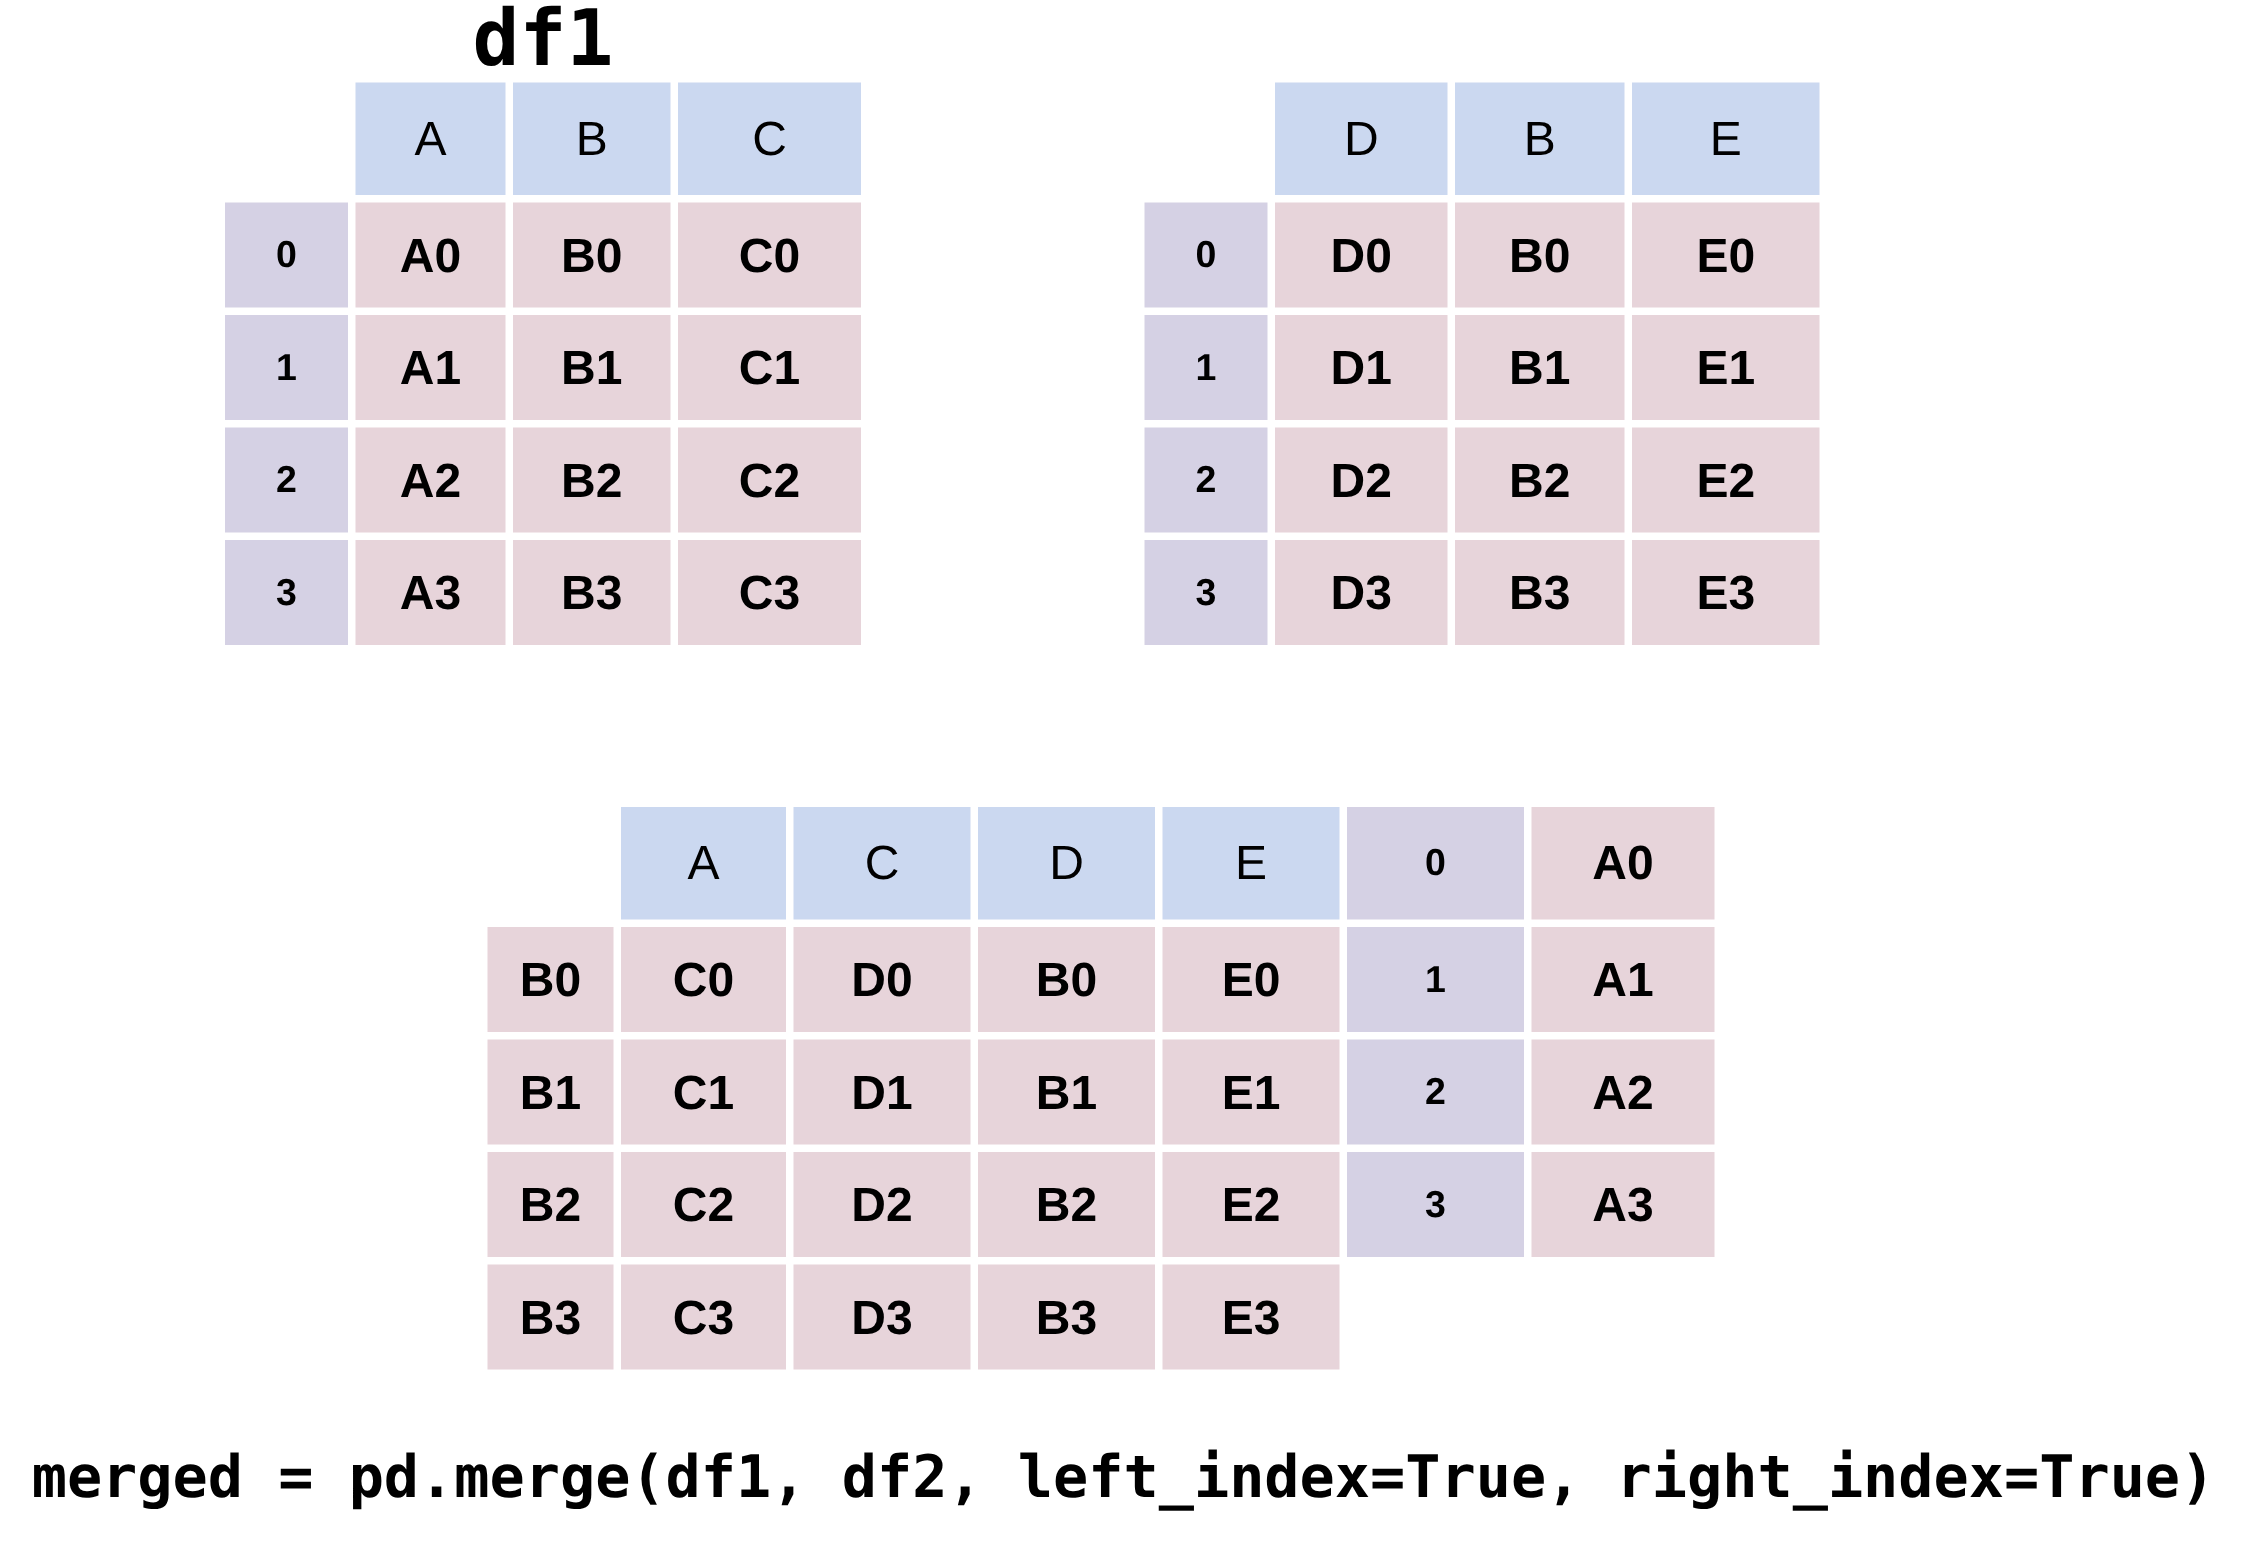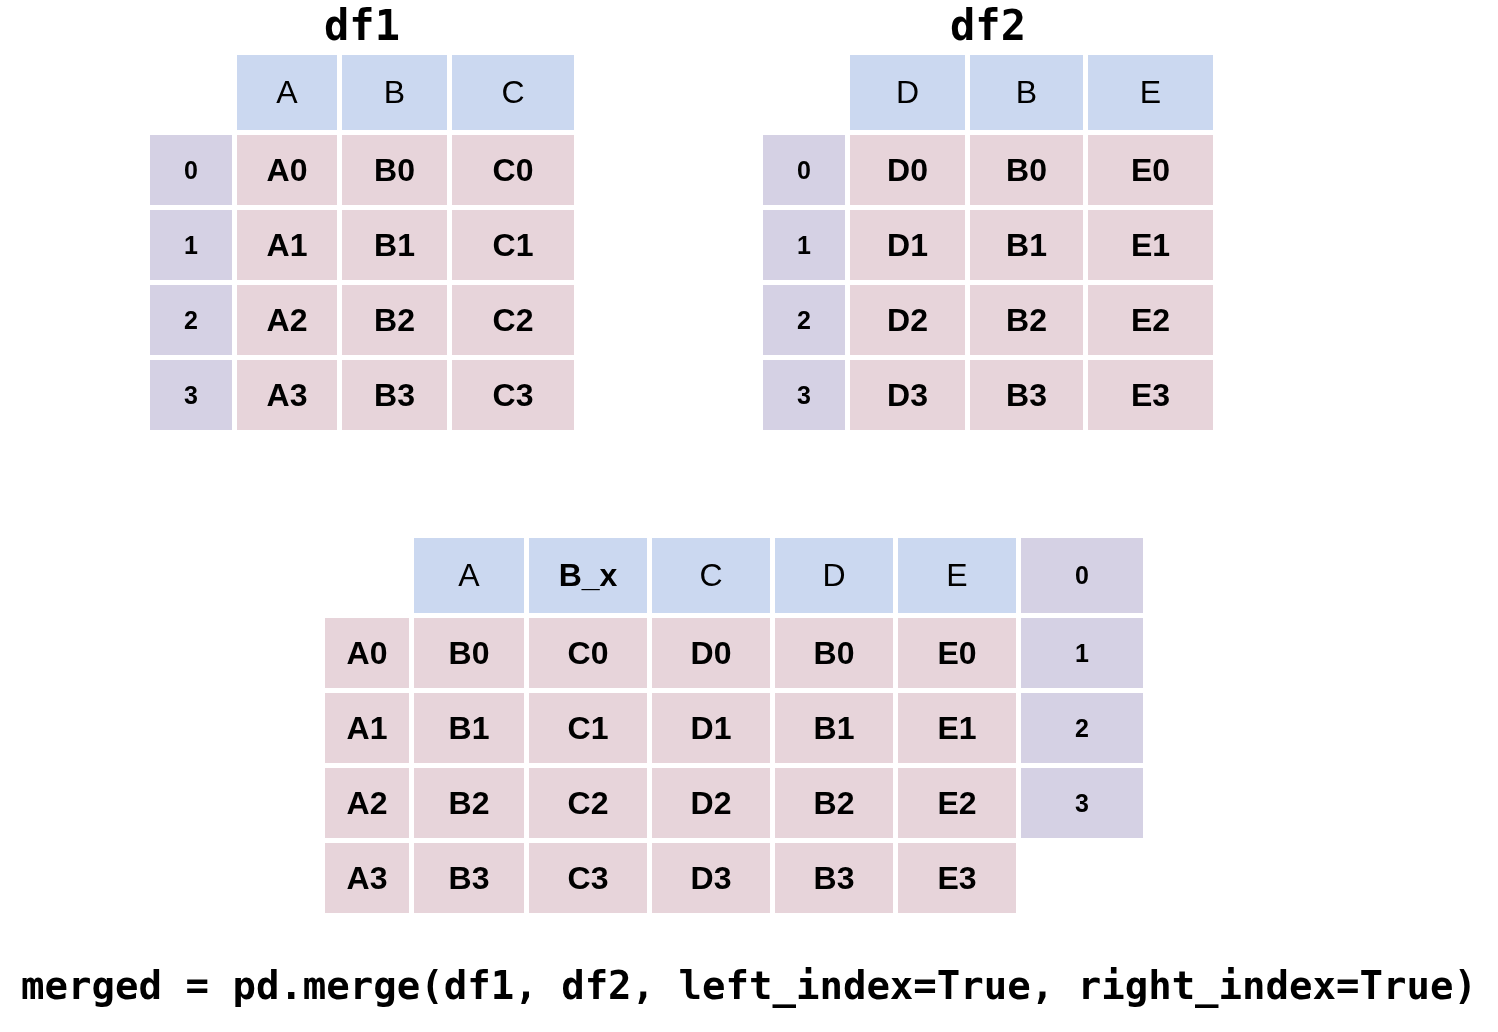--- a/index.html
+++ b/index.html
@@ -14,21 +14,21 @@
     background: #ffffff;
     overflow: hidden;
     font-family: "Liberation Sans", sans-serif;
     color: #000000;
   }
   .df-title {
     position: absolute;
     text-align: center;
     font-family: "DejaVu Sans Mono", monospace;
     font-weight: bold;
-    font-size: 42px;
+    font-size: 52px;
     line-height: 48px;
     color: #000000;
   }
   .grid {
     position: absolute;
     display: grid;
     gap: 5px;
   }
   .grid .cell {
     display: flex;
@@ -68,21 +68,20 @@
     color: #000000;
   }
 </style>
 </head>
 <body>
 
 <div class="canvas">
 
   <div class="df-title" id="title-df1" style="left: 150px; width: 424px; top: 2px;">df1</div>
 
-  <div class="df-title" id="title-df2" style="left: 763px; width: 450px; top: 2px;">df2</div>
 
   <div class="grid" id="grid-df1" style="left: 150px; top: 55px; width: 424px; grid-template-columns: 82px 100px 105px 122px; grid-template-rows: 75px repeat(4, 70px);">
       <div class="cell spacer"></div>
       <div class="cell hcell">A</div>
       <div class="cell hcell">B</div>
       <div class="cell hcell">C</div>
       <div class="cell icell">0</div>
       <div class="cell dcell">A0</div>
       <div class="cell dcell">B0</div>
       <div class="cell dcell">C0</div>
@@ -119,21 +118,20 @@
       <div class="cell dcell">E2</div>
       <div class="cell icell">3</div>
       <div class="cell dcell">D3</div>
       <div class="cell dcell">B3</div>
       <div class="cell dcell">E3</div>
     </div>
 
   <div class="grid" id="grid-merged" style="left: 325px; top: 538px; width: 818px; grid-template-columns: 84px 110px 118px 118px 118px 118px 122px; grid-template-rows: 75px repeat(4, 70px);">
       <div class="cell spacer"></div>
       <div class="cell hcell">A</div>
-      <div class="cell hcell bold">B_x</div>
       <div class="cell hcell">C</div>
       <div class="cell hcell">D</div>
       <div class="cell hcell">E</div>
       <div class="cell icell">0</div>
       <div class="cell dcell">A0</div>
       <div class="cell dcell">B0</div>
       <div class="cell dcell">C0</div>
       <div class="cell dcell">D0</div>
       <div class="cell dcell">B0</div>
       <div class="cell dcell">E0</div>

